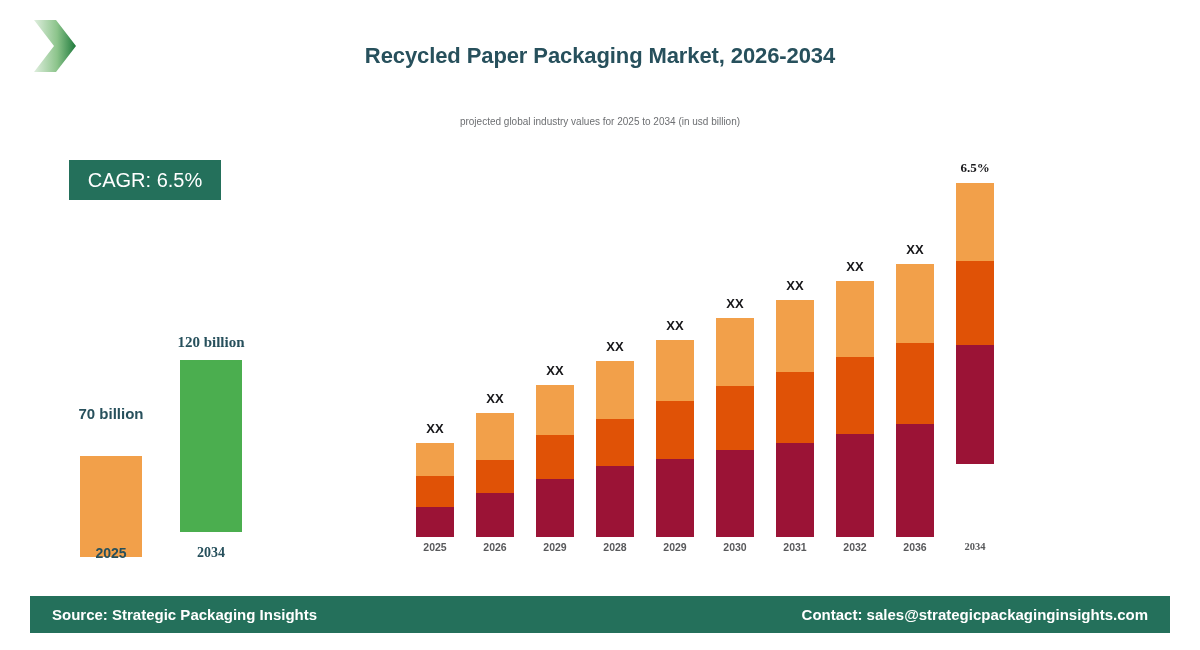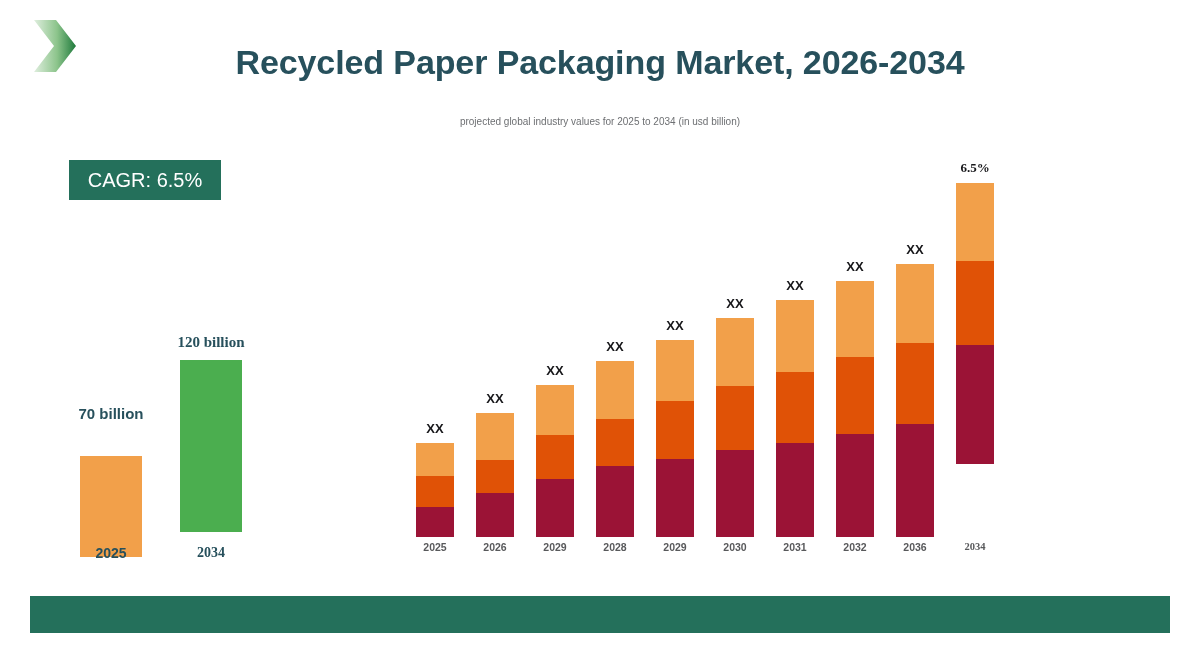--- a/index.html
+++ b/index.html
@@ -50,21 +50,21 @@
     white-space: nowrap;
   }
 
   
   #page-title {
     position: absolute;
     left: 0;
     right: 0;
     top: 43px;
     text-align: center;
-    font-size: 34px;
+    font-size: 22px;
     font-weight: bold;
     color: #27505c;
     letter-spacing: -0.1px;
   }
   #page-subtitle {
     position: absolute;
     left: 0;
     right: 0;
     top: 116px;
     text-align: center;
@@ -285,13 +285,15 @@
     <div class="stk-col" style="left: 546px; height: 354px; font-family: Liberation Serif, serif;">
       <div class="stk-seg" style="height: 78px; background: rgb(242, 160, 74);"></div>
       <div class="stk-seg" style="height: 84px; background: rgb(224, 82, 6);"></div>
       <div class="stk-seg" style="height: 119px; background: rgb(155, 19, 54);"></div>
       <div class="stk-top-label">6.5%</div>
       <div class="stk-year">2034</div>
     </div>
   </div>
 
 <div id="footer">
+  <div class="footer-text">Source: Strategic Packaging Insights</div>
+  <div class="footer-text">Contact: sales@strategicpackaginginsights.com</div>
 </div>
 
 </body></html>

